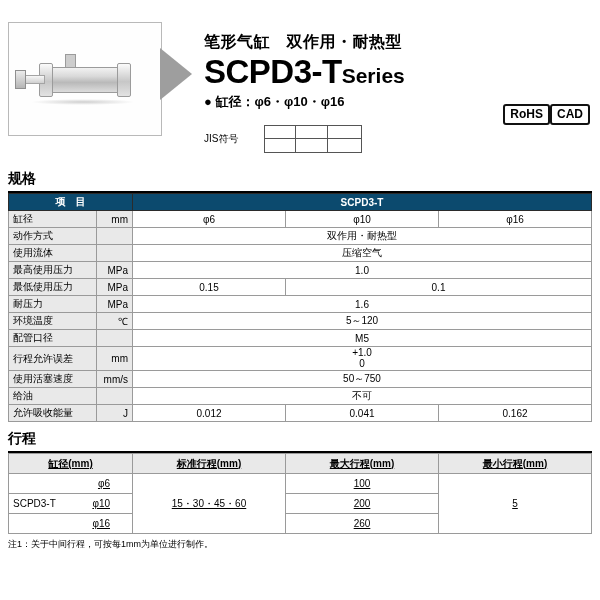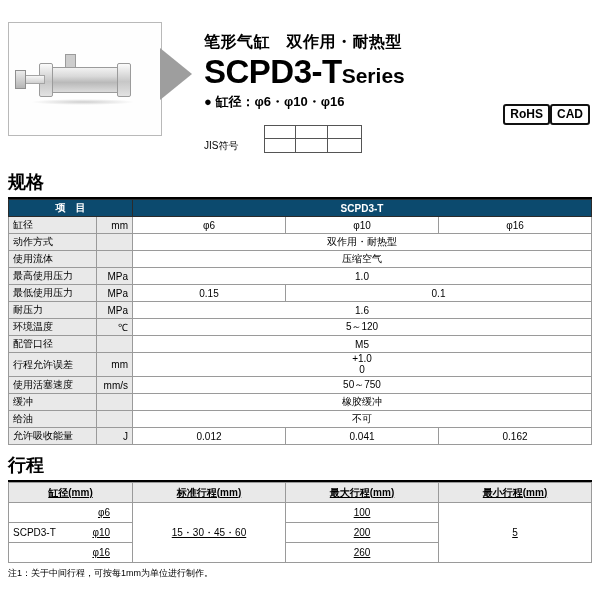--- a/index.html
+++ b/index.html
@@ -131,21 +131,21 @@
   }
   .bore-line {
     font-size: 13px;
     font-weight: bold;
     margin-top: 3px;
   }
   .jis-line {
     margin-top: 14px;
     font-size: 10px;
     display: flex;
-    align-items: flex-end;
+    align-items: center;
   }
   .jis-symbol {
     margin-left: 26px;
     width: 96px;
     height: 26px;
     border: 1px solid #555;
     position: relative;
     background: #fff;
   }
   .jis-symbol .vline {
@@ -186,21 +186,21 @@
     padding: 2px 5px;
     font-size: 12px;
     font-weight: bold;
     background: #fff;
     line-height: 1.1;
     white-space: nowrap;
   }
 
   
   .section-title {
-    font-size: 18px;
+    font-size: 14px;
     font-weight: bold;
     margin: 8px 0 3px 0;
   }
   .rule-thick {
     height: 2px;
     background: #000;
     margin-bottom: 0;
   }
 
   
@@ -363,25 +363,20 @@
         <div>+1.0</div>
         <div>0</div>
       </td>
     </tr>
     <tr>
       <td class="lbl">使用活塞速度</td>
       <td class="lbl-unit">mm/s</td>
       <td class="val" colspan="3">50～750</td>
     </tr>
     <tr>
-      <td class="lbl">缓冲</td>
-      <td class="lbl-unit"></td>
-      <td class="val" colspan="3">橡胶缓冲</td>
-    </tr>
-    <tr>
       <td class="lbl">给油</td>
       <td class="lbl-unit"></td>
       <td class="val" colspan="3">不可</td>
     </tr>
     <tr>
       <td class="lbl">允许吸收能量</td>
       <td class="lbl-unit">J</td>
       <td class="val">0.012</td>
       <td class="val">0.041</td>
       <td class="val">0.162</td>

